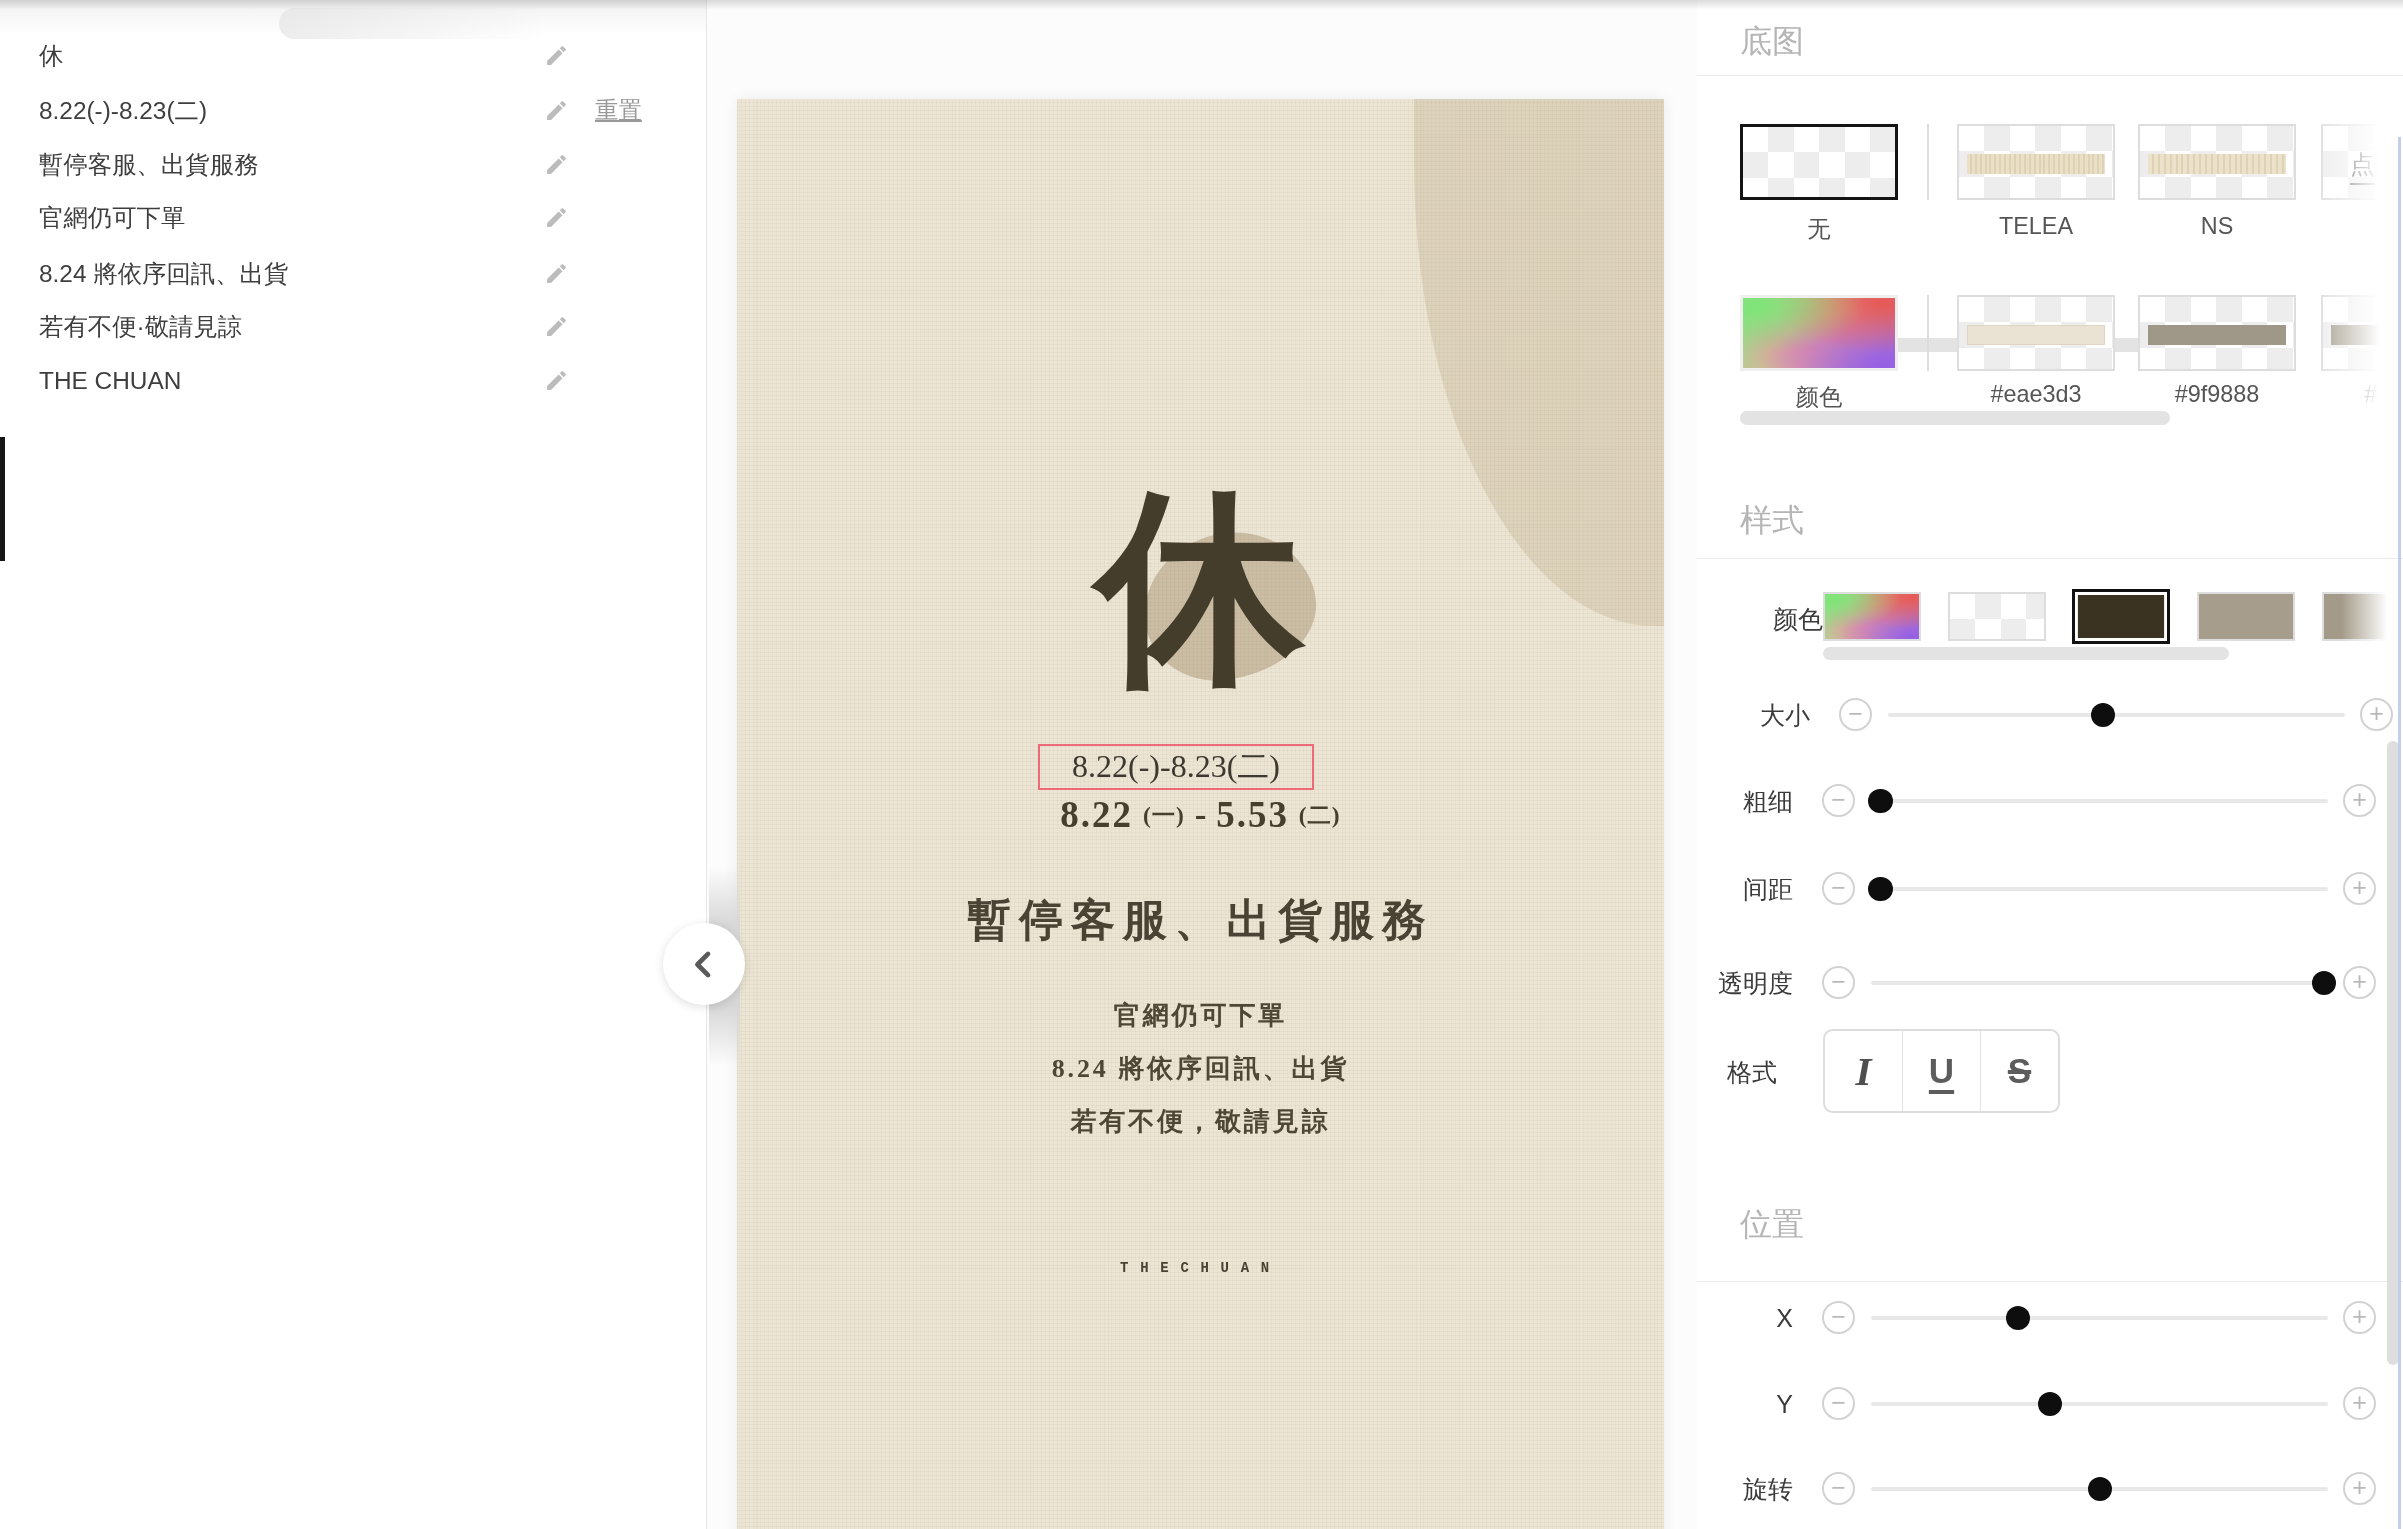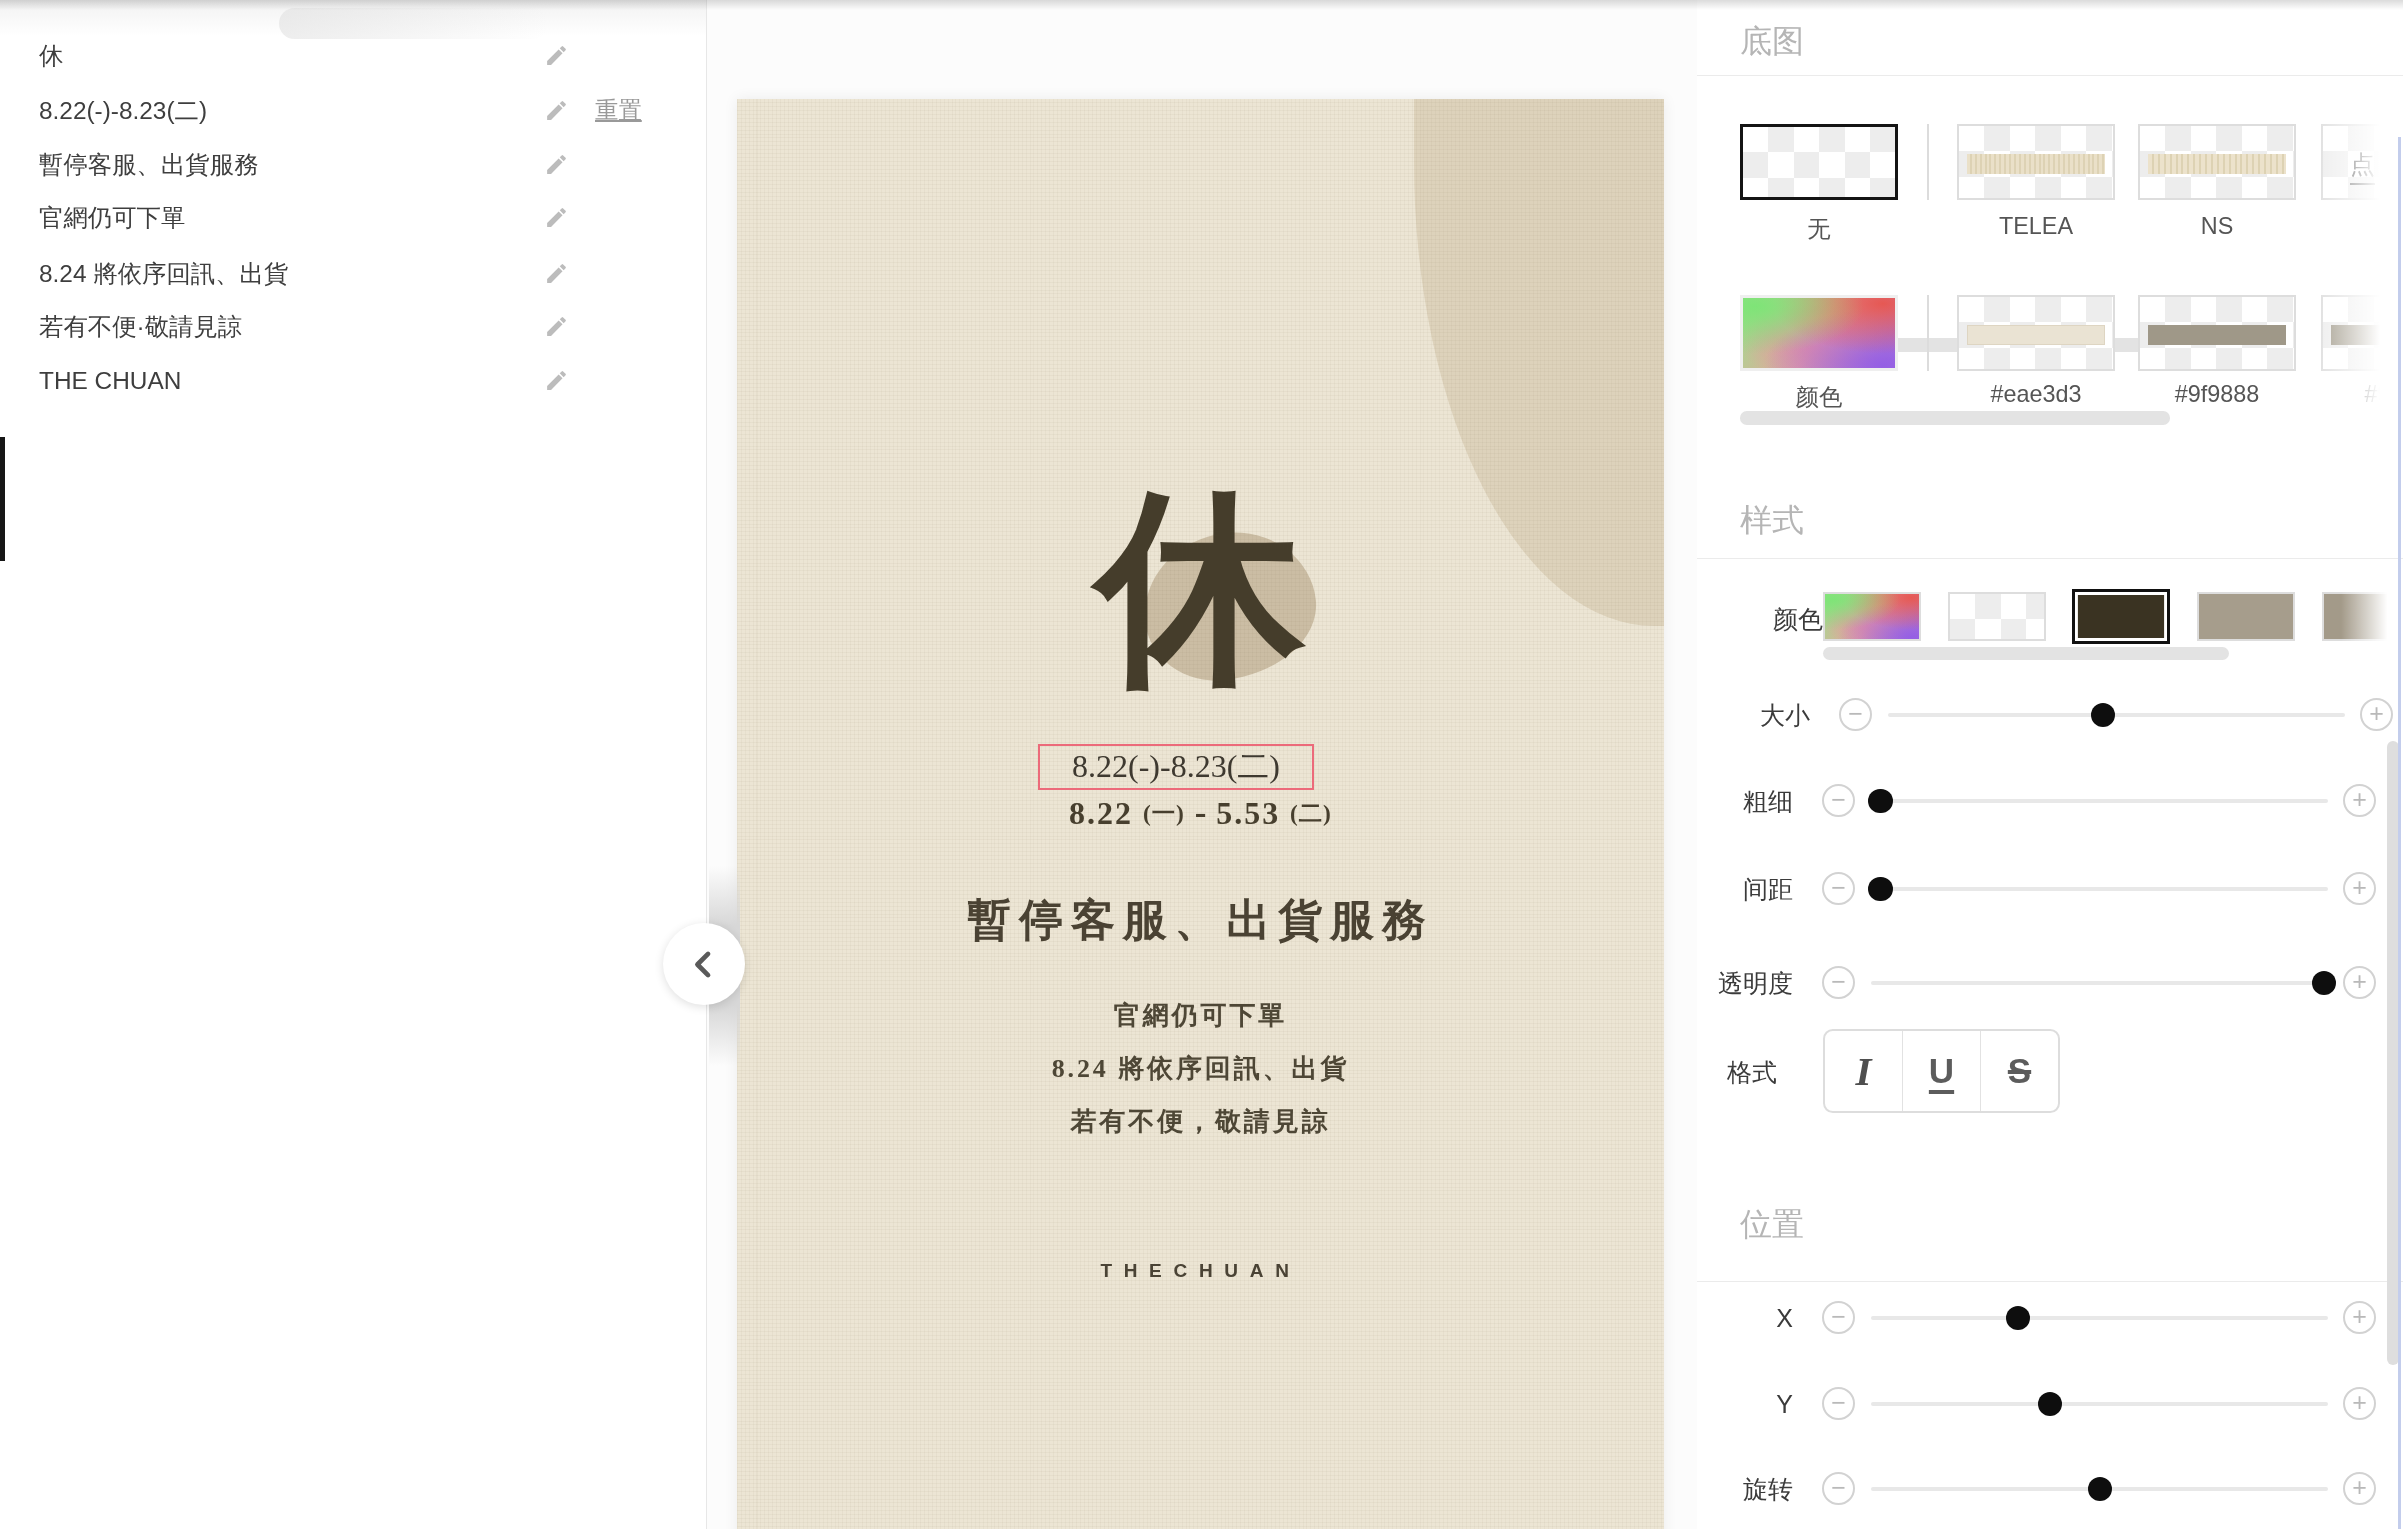--- a/index.html
+++ b/index.html
@@ -43,31 +43,31 @@
       repeating-linear-gradient(90deg,rgba(122,106,74,.05) 0 1px,transparent 1px 3.9px);}
   .poster-blob{left:407px;top:434px;width:172px;height:146px;background:#cbbda4;
     border-radius:52% 48% 58% 42% / 55% 52% 48% 45%;transform:rotate(-6deg);}
   .poster-headline{left:0;top:386px;width:100%;text-align:center;font-size:209px;line-height:1;
     font-family:"Liberation Serif","DejaVu Serif",serif;font-weight:700;color:#453d2b;letter-spacing:0;}
   .sel-box{left:301px;top:645px;width:276px;height:46px;border:2.4px solid #ec6a7a;box-sizing:border-box;
     display:flex;align-items:center;justify-content:center;}
   .sel-text{font-family:"Liberation Serif","DejaVu Serif",serif;font-size:32px;color:#3e3930;white-space:nowrap;}
   .date-line{left:0;top:694px;width:100%;display:flex;align-items:center;justify-content:center;gap:9.8px;
     font-family:"Liberation Serif","DejaVu Serif",serif;color:#473f2e;font-weight:700;}
-  .date-big{font-size:32px;letter-spacing:2px;}
+  .date-big{font-size:37px;letter-spacing:2px;}
   .date-small{font-size:23.4px;letter-spacing:1px;}
   .date-dash{font-size:35px;}
   .poster-subtitle{left:0;top:792px;width:100%;text-align:center;
     font-family:"Liberation Serif","DejaVu Serif",serif;font-weight:700;font-size:44px;
     letter-spacing:7.8px;color:#4a4233;white-space:nowrap;}
   .poster-notes{left:0;top:890px;width:100%;text-align:center;
     font-family:"Liberation Serif","DejaVu Serif",serif;font-weight:700;font-size:26px;
     line-height:53px;letter-spacing:2.9px;color:#4e4736;}
   .poster-brand{left:0;top:1161px;width:100%;text-align:center;
-    font-family:Liberation Sans, sans-serif;font-weight:700;font-size:19px;
+    font-family:Liberation Mono, monospace;font-weight:700;font-size:14px;
     letter-spacing:11.7px;color:#4a4335;}
 
   
   #panel{left:1697px;top:0;width:706px;height:1529px;background:#fff;}
   .sec-header{left:43px;font-size:32px;color:#b5b5b5;}
   .divider{left:0;width:706px;height:1px;background:#ebebeb;}
 
   .checker{background-color:#fff;background-image:
     linear-gradient(45deg,#ededed 25%,transparent 25% 75%,#ededed 75%),
     linear-gradient(45deg,#ededed 25%,transparent 25% 75%,#ededed 75%);

